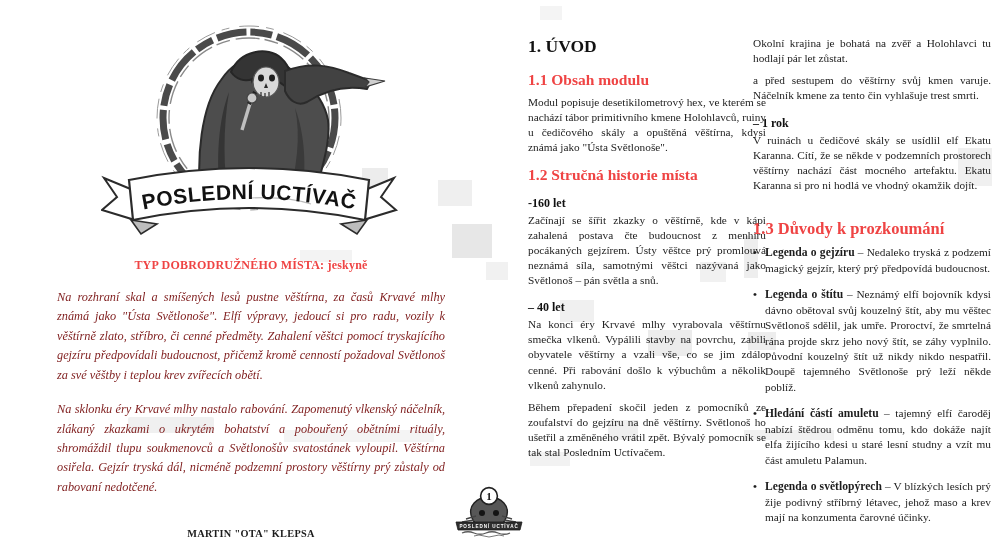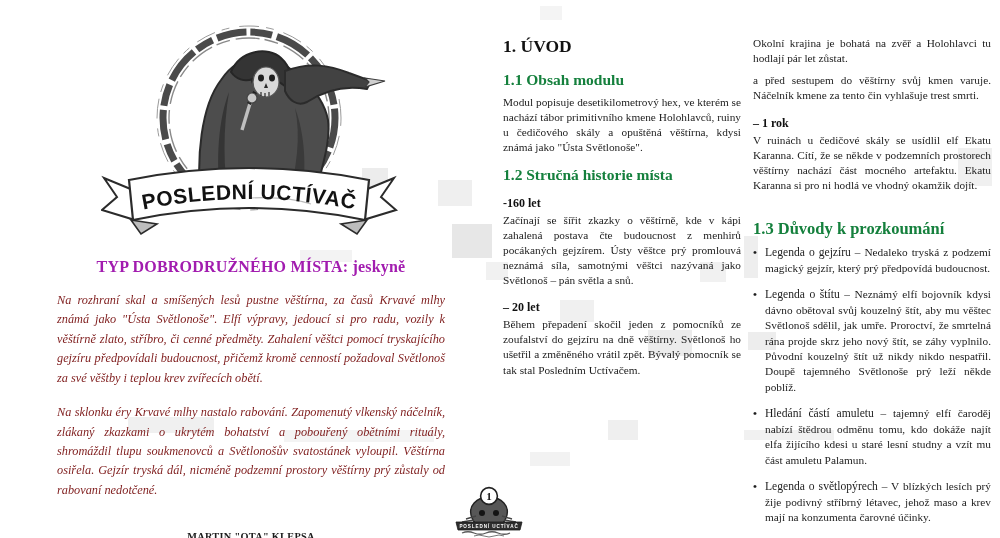--- a/index.html
+++ b/index.html
@@ -8,58 +8,58 @@
     font-family:"Liberation Serif","DejaVu Serif",serif;color:#1c1c1c;
     position:relative;
   }
   .page{position:absolute;inset:0;}
   
   .noise{position:absolute;z-index:0;}
   
   .left-col{position:absolute;left:57px;top:8px;width:388px;z-index:1;}
   .illustration-wrap{width:300px;margin:0 auto;}
   .type-line{
-    text-align:center;font-weight:bold;font-size:16px;letter-spacing:.2px;
-    margin:8px 0 0 0;color:#a21caf;
+    text-align:center;font-weight:bold;font-size:12px;letter-spacing:.2px;
+    margin:8px 0 0 0;color:#ef4444;
   }
   .intro p{
     font-style:italic;font-size:12.3px;line-height:1.58;text-align:justify;
     margin:15px 0 0 0;color:#7f1d1d;font-weight:500;
   }
   .watermark{
     position:absolute;left:128px;top:417px;width:86px;height:16px;
     background:#ededed;opacity:.85;border-radius:2px;
   }
   .author-block{text-align:center;margin-top:30px;line-height:1.35;}
   .author-name{font-size:10.3px;font-weight:bold;letter-spacing:.3px;}
   
   .col{position:absolute;top:0;z-index:1;}
-  .col-mid{left:503px;width:238px;top:36px;}
+  .col-mid{left:528px;width:238px;top:36px;}
   .col-right{left:753px;width:238px;top:36px;}
   .col h1{
     font-size:17.5px;font-weight:bold;margin:0 0 10px 0;color:#111;
   }
   .col h2{
-    font-size:15.5px;font-weight:600;margin:14px 0 6px 0;color:#15803d;font-family:Liberation Serif, serif;
+    font-size:15.5px;font-weight:600;margin:14px 0 6px 0;color:#ef4444;font-family:Liberation Serif, serif;
   }
   .col h3{
     font-size:12px;font-weight:bold;margin:12px 0 2px 0;color:#111;font-family:Liberation Serif, serif;
   }
   .col p{
     font-size:11.3px;line-height:1.34;text-align:justify;margin:0 0 7px 0;
   }
   .reasons{list-style:none;margin:6px 0 0 0;padding:0;}
   .reasons li{
     position:relative;padding-left:12px;margin:0 0 11px 0;
     font-size:11.3px;line-height:1.36;text-align:justify;
   }
   .reasons li::before{
     content:"•";position:absolute;left:0;top:0;font-weight:bold;
   }
-  .reason-title{font-weight:normal;font-size:11.6px;}
+  .reason-title{font-weight:bold;font-size:11.6px;}
   
   .footer-emblem{position:absolute;left:452px;top:486px;width:74px;height:52px;z-index:2;}
 </style>
 </head>
 <body>
 
 <div class="page">
 
   <div class="noise" style="left:362px;top:168px;width:26px;height:22px;background:#ececec;"></div>
   <div class="noise" style="left:438px;top:180px;width:34px;height:26px;background:#efefef;"></div>
@@ -148,21 +148,22 @@
 
     <h2>1.1 Obsah modulu</h2>
     <p>Modul popisuje desetikilometrový hex, ve kterém se nachází tábor primitivního kmene Holohlavců, ruiny u čedičového skály a opuštěná věštírna, kdysi známá jako "Ústa Světlonoše".</p>
 
     <h2 style="margin-top:10px;">1.2 Stručná historie místa</h2>
 
     <h3>-160 let</h3>
     <p>Začínají se šířit zkazky o věštírně, kde v kápi zahalená postava čte budoucnost z menhirů pocákaných gejzírem. Ústy věštce prý promlouvá neznámá síla, samotnými věštci nazývaná jako Světlonoš – pán světla a snů.</p>
 
 
-    <h3>– 20 let</h3>
+    <h3>– 40 let</h3>
+    <p>Na konci éry Krvavé mlhy vyrabovala věštírnu smečka vlkenů. Vypálili stavby na povrchu, zabili obyvatele věštírny a vzali vše, co se jim zdálo cenné. Při rabování došlo k výbuchům a několik vlkenů zahynulo.</p>
     <p>Během přepadení skočil jeden z pomocníků ze zoufalství do gejzíru na dně věštírny. Světlonoš ho ušetřil a změněného vrátil zpět. Bývalý pomocník se tak stal Posledním Uctívačem.</p>
 
   </div>
 
   <div class="col col-right">
     <p>Okolní krajina je bohatá na zvěř a Holohlavci tu hodlají pár let zůstat.</p>
     <p>a před sestupem do věštírny svůj kmen varuje. Náčelník kmene za tento čin vyhlašuje trest smrti.</p>
 
     <h3>– 1 rok</h3>
     <p>V ruinách u čedičové skály se usídlil elf Ekatu Karanna. Cítí, že se někde v podzemních prostorech věštírny nachází část mocného artefaktu. Ekatu Karanna si pro ni hodlá ve vhodný okamžik dojít.</p>

